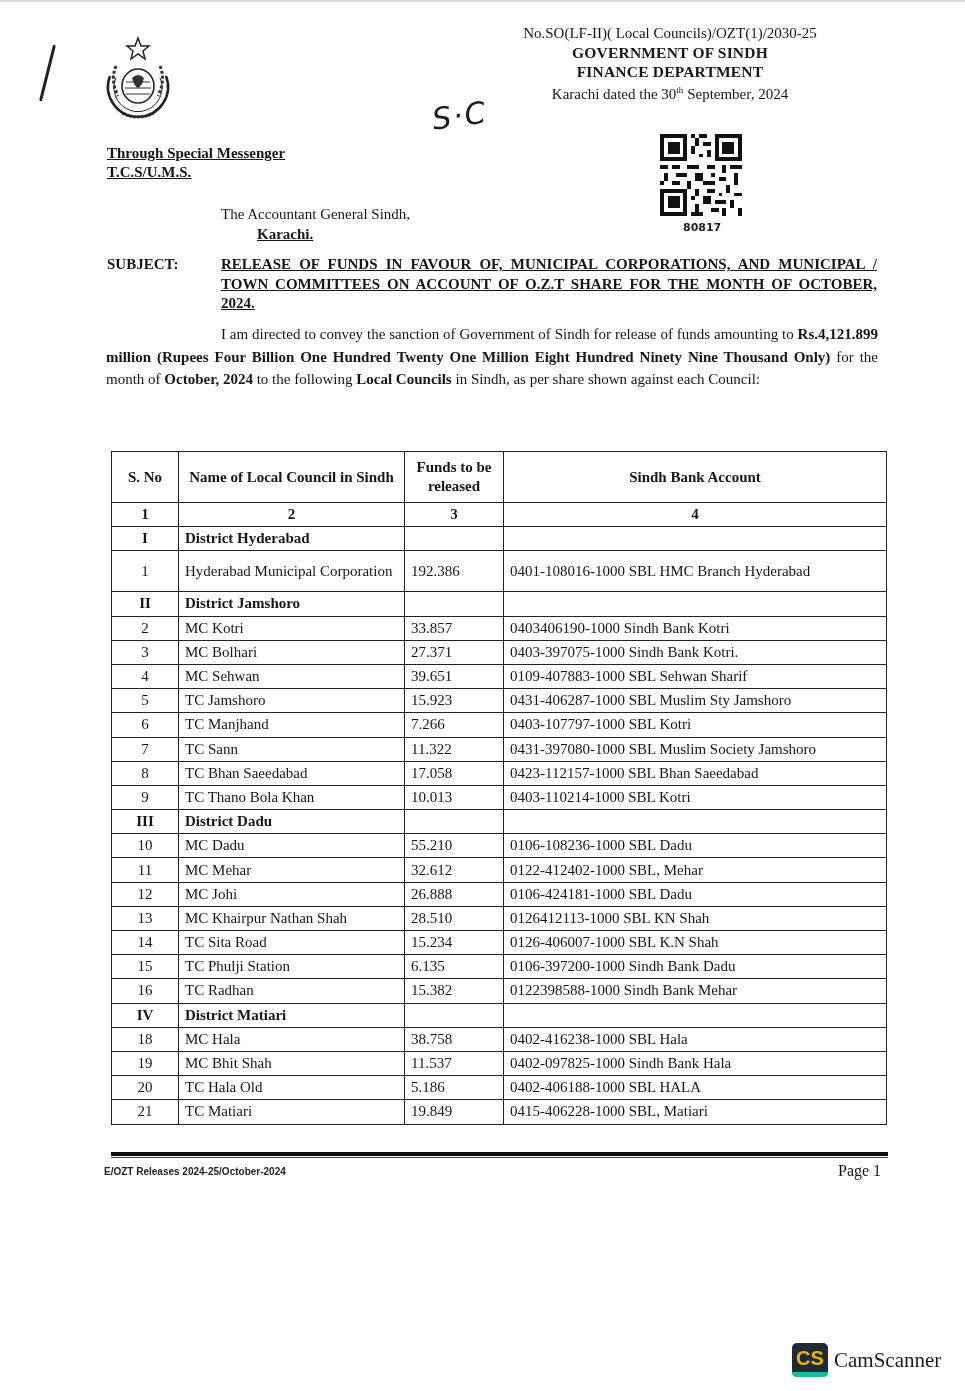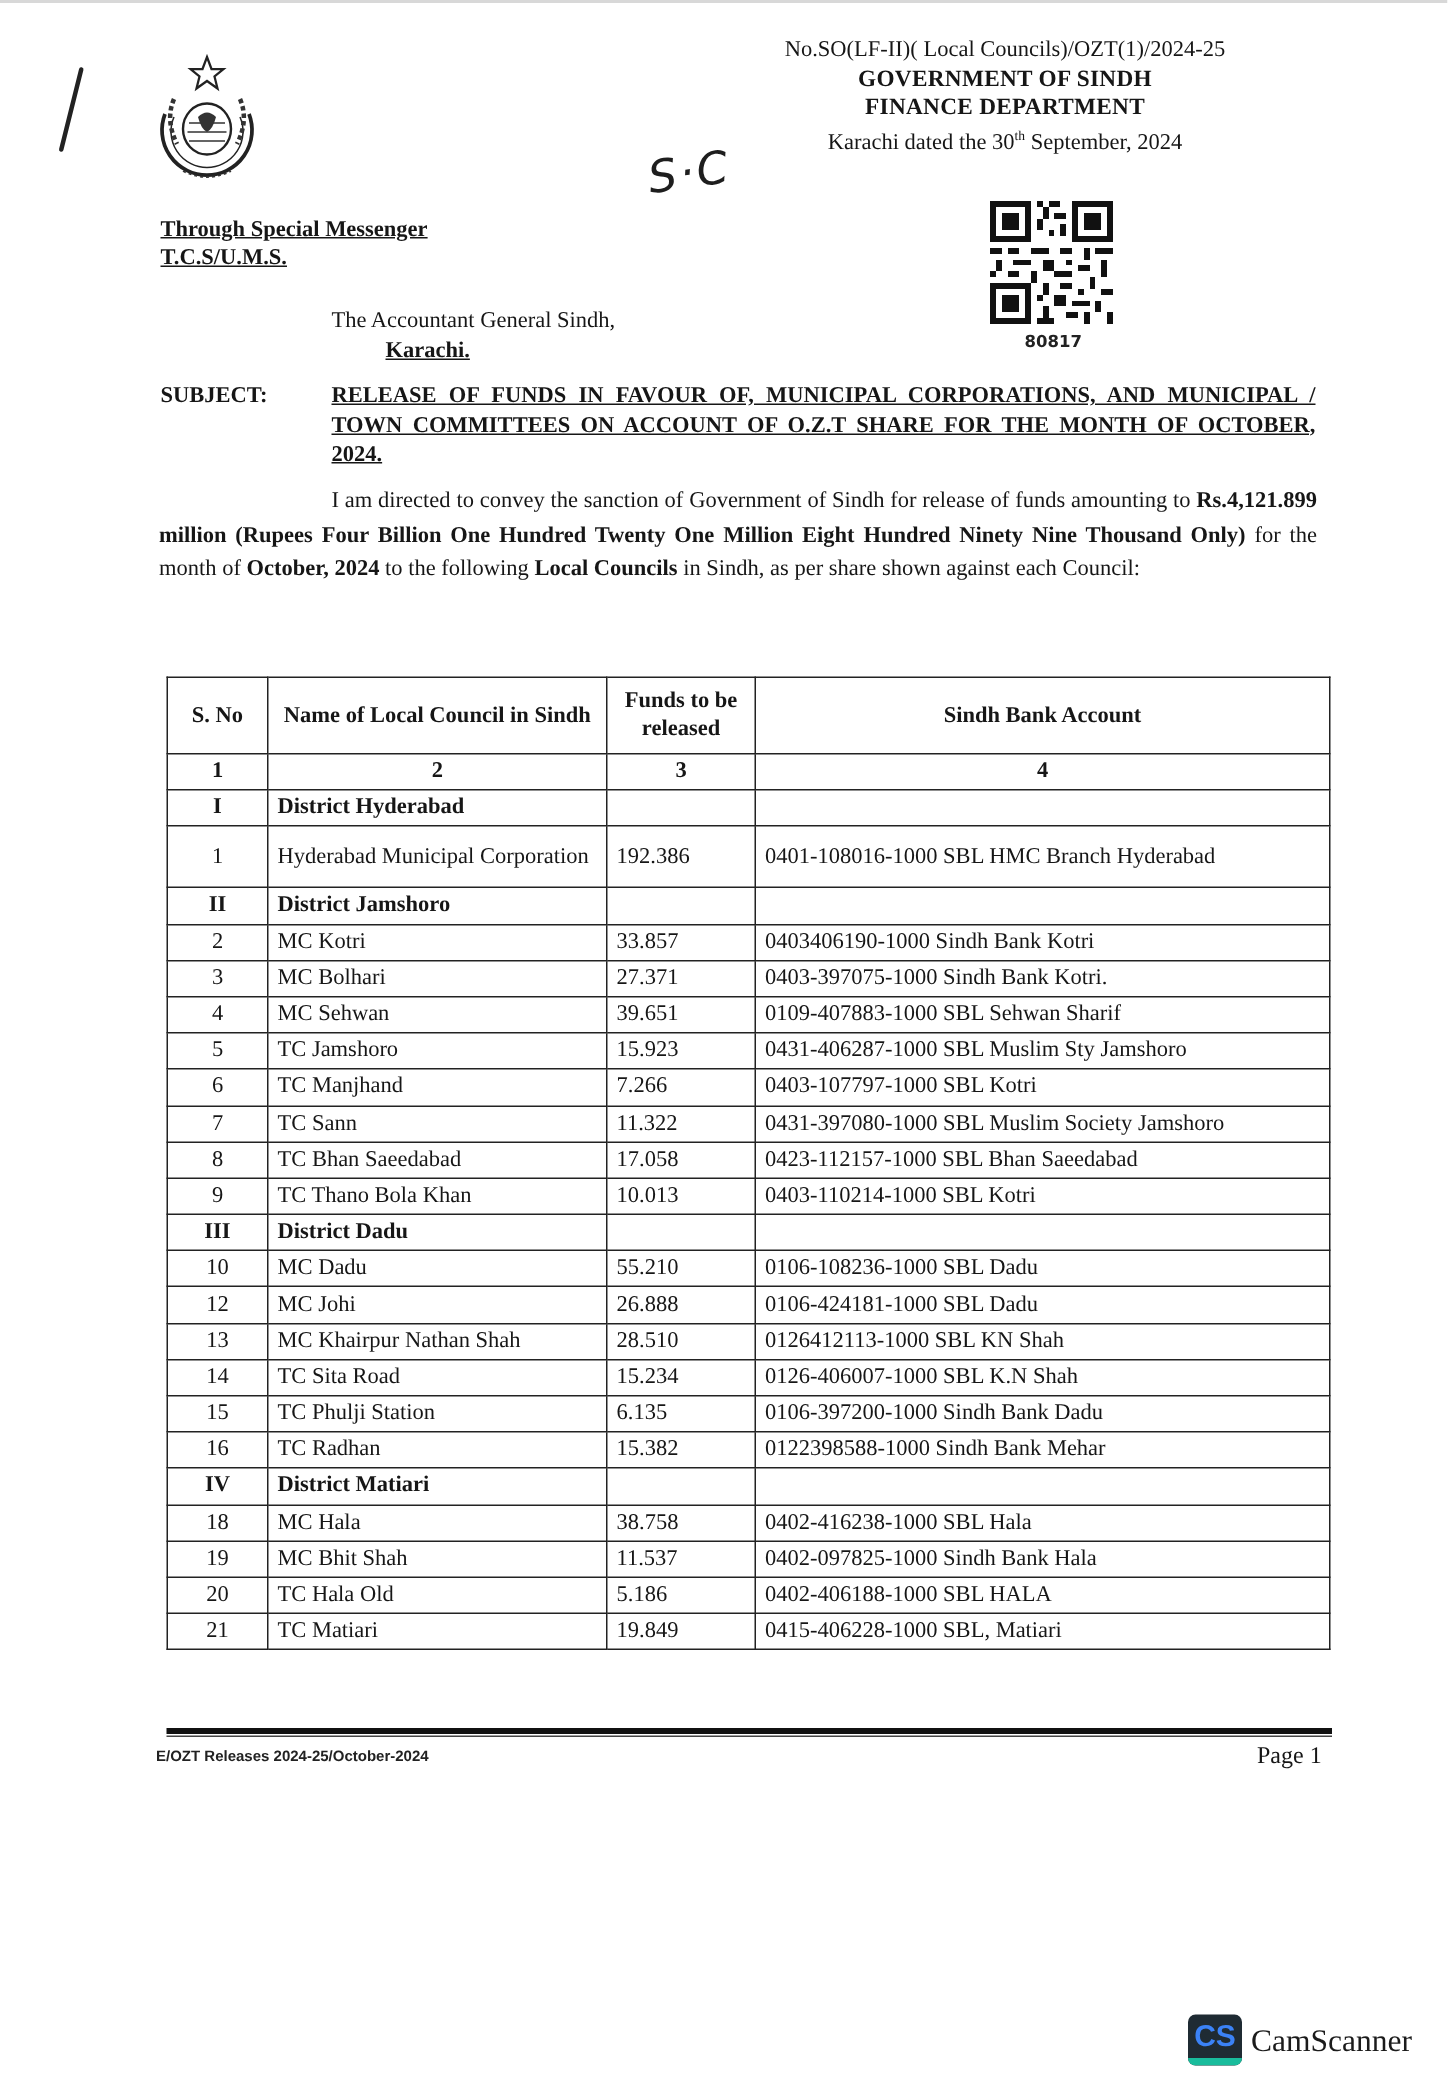--- a/index.html
+++ b/index.html
@@ -50,21 +50,21 @@
   tr.district td.c1, tr.district td.c2 { font-weight:bold; }
   tr.tall td { height:40px; }
 
   .footer-rule1 { left:111px; top:1152px; width:777px; height:4px; background:#111; }
   .footer-rule2 { left:111px; top:1157px; width:777px; height:1px; background:#444; }
   .footer-left { left:104px; top:1166px; font-family:"Liberation Sans", sans-serif; font-size:10px; font-weight:bold; color:#222; }
   .footer-right { left:838px; top:1162px; font-size:16px; }
 
   .cam { left:792px; top:1343px; display:flex; align-items:center; }
   .cam-logo { width:36px; height:34px; background:#1f2b33; border-radius:5px; position:relative; overflow:hidden;
-              color:#3b82f6; font-family:"Liberation Sans", sans-serif; font-weight:bold; font-size:20px; text-align:center; line-height:30px; }
+              color:#eab308; font-family:"Liberation Sans", sans-serif; font-weight:bold; font-size:20px; text-align:center; line-height:30px; }
   .cam-logo::after { content:""; position:absolute; left:0; bottom:0; width:100%; height:5px; background:#19bc9c; }
   .cam-text { margin-left:6px; font-size:21px; color:#1b1b1b; }
 </style>
 </head>
 <body>
 
 <div class="topline"></div>
 
 <div class="abs pen-slash"></div>
 <div class="abs initials">S·C</div>
@@ -74,21 +74,21 @@
   <path d="M10,40 A30,30 0 1,0 66,40" fill="none" stroke="#222" stroke-width="2.5"></path>
   <path d="M16,42 A24,24 0 1,0 60,42" fill="none" stroke="#222" stroke-width="1"></path>
   <ellipse cx="38" cy="50" rx="16" ry="17" fill="none" stroke="#222" stroke-width="1.6"></ellipse>
   <path d="M26,46 h24 M25,52 h26 M26,58 h24" stroke="#333" stroke-width="1"></path>
   <path d="M32,42 q6,-6 12,0 q-2,8 -6,10 q-4,-2 -6,-10z" fill="#333"></path>
   <path d="M16,30 q-6,14 2,30 M60,30 q6,14 -2,30" fill="none" stroke="#333" stroke-width="3" stroke-dasharray="3,2"></path>
   <path d="M22,78 q16,8 32,0" fill="none" stroke="#333" stroke-width="1.2" stroke-dasharray="2,2"></path>
 </svg>
 
 <div class="abs header">
-  <div class="ref">No.SO(LF-II)( Local Councils)/OZT(1)/2024-25</div>
+  <div class="ref">No.SO(LF-II)( Local Councils)/OZT(1)/2030-25</div>
   <div class="gov">GOVERNMENT OF SINDH</div>
   <div class="dept">FINANCE DEPARTMENT</div>
   <div><span>Karachi dated the 30</span><sup>th</sup><span> September, 2024</span></div>
 </div>
 
 <div class="abs through">
   <span>Through Special Messenger</span>
   <span>T.C.S/U.M.S.</span>
 </div>
 
@@ -204,20 +204,26 @@
         <td class="c3"></td>
         <td class="c4"></td>
       </tr>
       <tr class="item">
         <td class="c1">10</td>
         <td class="c2">MC Dadu</td>
         <td class="c3">55.210</td>
         <td class="c4">0106-108236-1000 SBL Dadu</td>
       </tr>
       <tr class="item">
+        <td class="c1">11</td>
+        <td class="c2">MC Mehar</td>
+        <td class="c3">32.612</td>
+        <td class="c4">0122-412402-1000 SBL, Mehar</td>
+      </tr>
+      <tr class="item">
         <td class="c1">12</td>
         <td class="c2">MC Johi</td>
         <td class="c3">26.888</td>
         <td class="c4">0106-424181-1000 SBL Dadu</td>
       </tr>
       <tr class="item">
         <td class="c1">13</td>
         <td class="c2">MC Khairpur Nathan Shah</td>
         <td class="c3">28.510</td>
         <td class="c4">0126412113-1000 SBL KN Shah</td>

